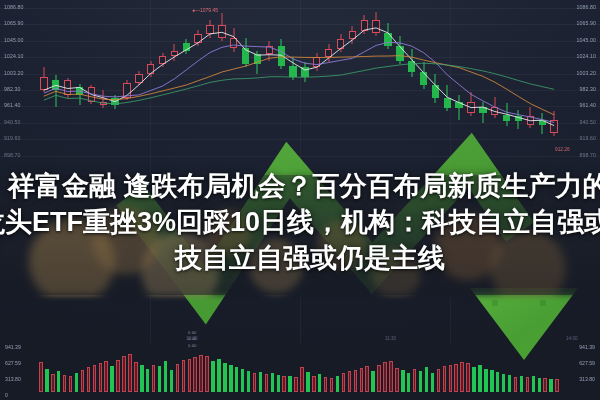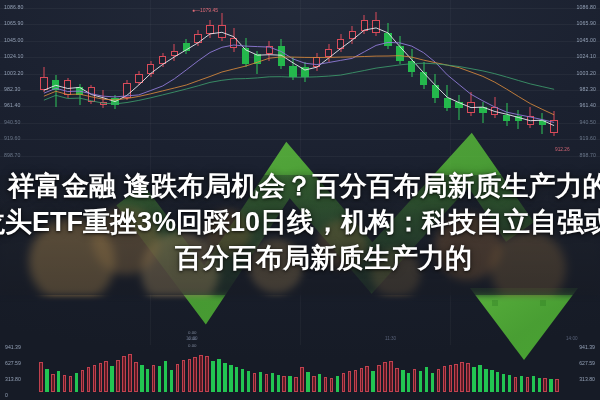--- a/index.html
+++ b/index.html
@@ -459,16 +459,16 @@
     <rect x="492" y="300" width="6" height="6" fill="#2f7a22" opacity=".35"></rect>
     <rect x="540" y="300" width="6" height="6" fill="#2f7a22" opacity=".35"></rect>
   </svg>
 
   <div class="photo-band"></div>
   <div class="band-scrim"></div>
 
   <div class="headline">
     <div class="hl-line hl1">祥富金融 逢跌布局机会？百分百布局新质生产力的</div>
     <div class="hl-line hl2">龙头ETF重挫3%回踩10日线，机构：科技自立自强或仍</div>
-    <div class="hl-line hl3">百分百布局新质生产力的</div>
+    <div class="hl-line hl3">技自立自强或仍是主线</div>
   </div>
 
 </div>
 
 </body></html>

